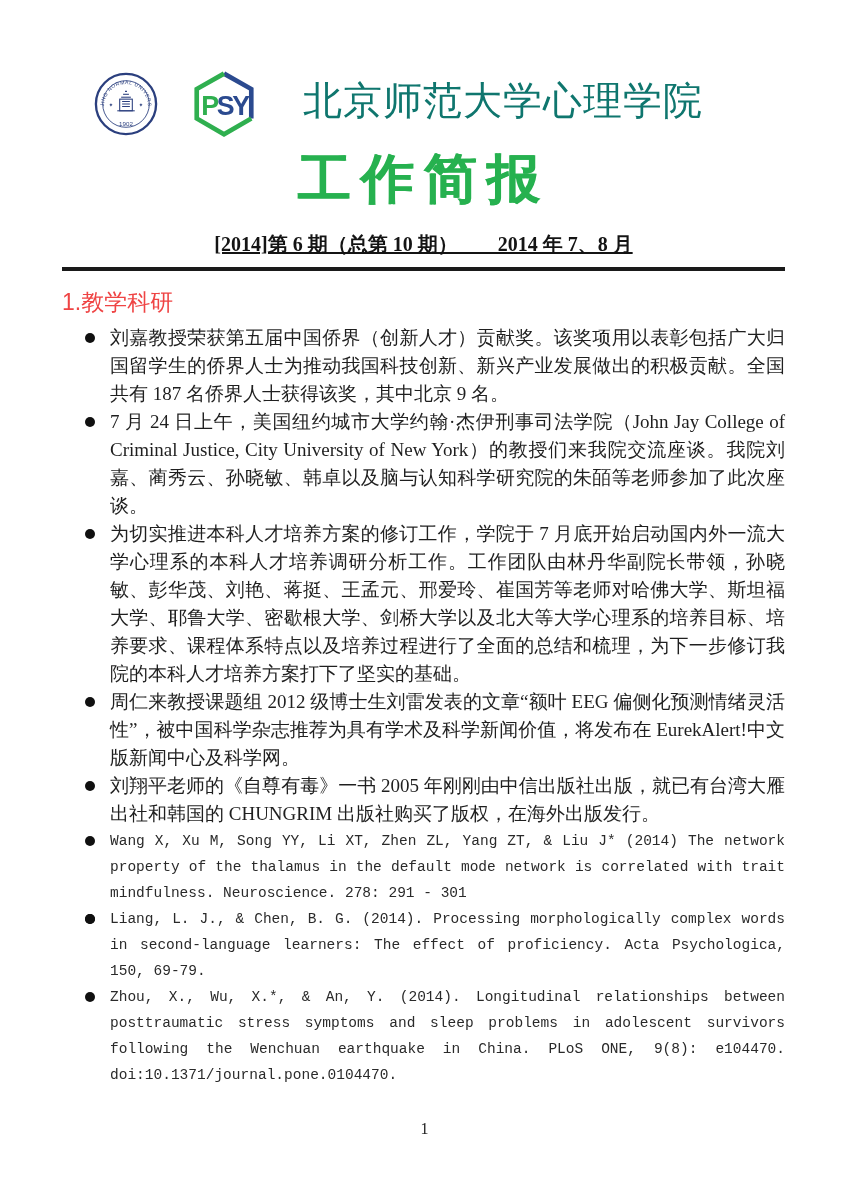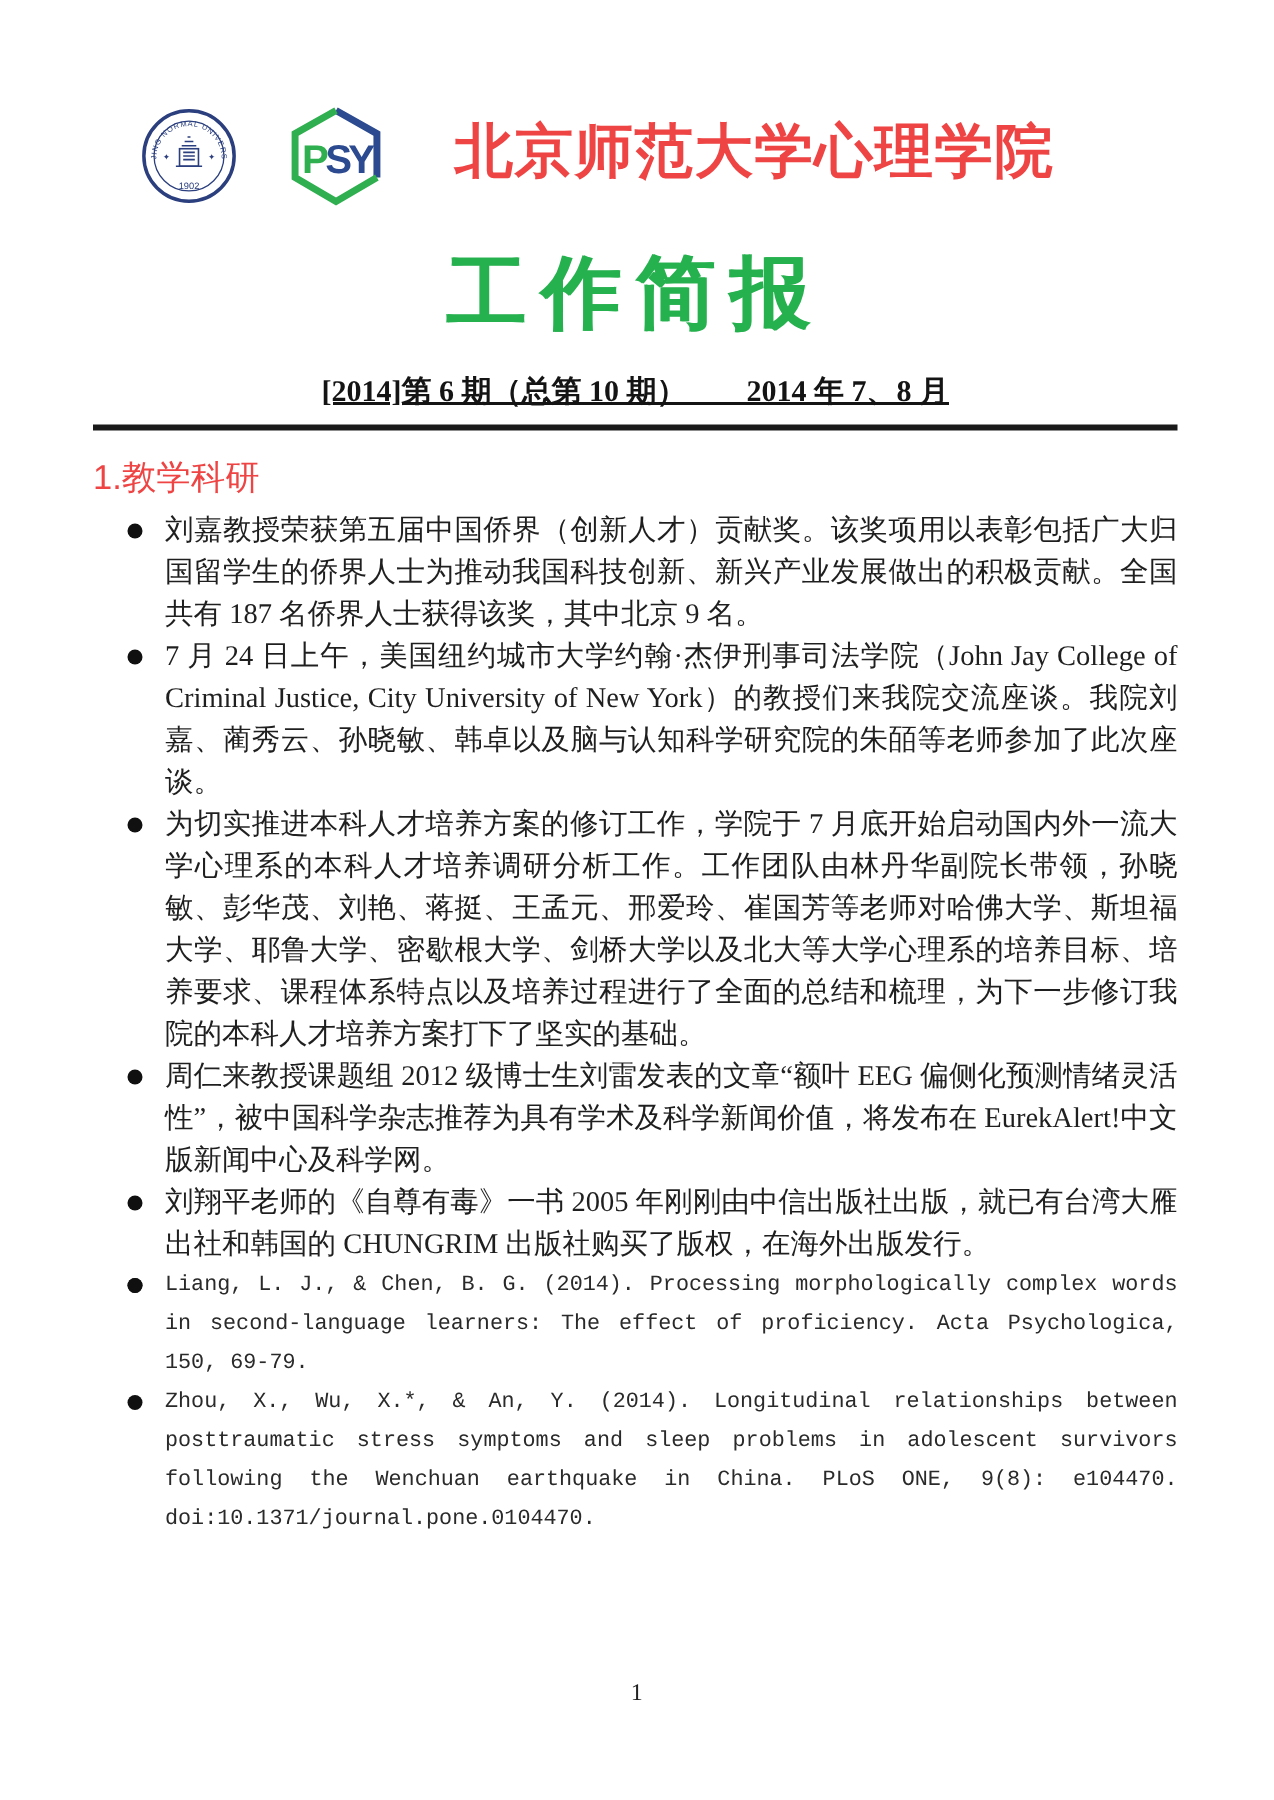--- a/index.html
+++ b/index.html
@@ -17,27 +17,27 @@
   }
 
   
   .logo-row { display: flex; align-items: center; height: 72px; }
   .seal-wrap  { width: 66px; height: 66px; margin-left: 31px; flex: none; }
   .psy-wrap   { width: 70px; height: 70px; margin-left: 30px; flex: none; }
   .seal-wrap svg, .psy-wrap svg { width: 100%; height: 100%; display: block; }
   .institution-title {
     margin: 0 0 6px 44px;
     font-size: 39px;
-    font-weight: bold;
-    color: #ef4444;
+    font-weight: normal;
+    color: #0f766e;
     white-space: nowrap;
     letter-spacing: 1px;
   }
   .bulletin-title {
-    margin: 20px 0 0;
+    margin: 4px 0 0;
     text-align: center;
     font-family: "Liberation Sans", "DejaVu Sans", sans-serif;
     font-weight: 900;
     font-size: 53px;
     letter-spacing: 10px;
     color: #26b14f;
     text-shadow: 1px 0 0 #26b14f;
   }
   .issue-line {
     margin-top: 15px;
@@ -164,20 +164,24 @@
       <li class="item zh">
         <span class="dot"></span>
         <span>周仁来教授课题组 2012 级博士生刘雷发表的文章“额叶 EEG 偏侧化预测情绪灵活性”，被中国科学杂志推荐为具有学术及科学新闻价值，将发布在 EurekAlert!中文版新闻中心及科学网。</span>
       </li>
       <li class="item zh">
         <span class="dot"></span>
         <span>刘翔平老师的《自尊有毒》一书 2005 年刚刚由中信出版社出版，就已有台湾大雁出社和韩国的 CHUNGRIM 出版社购买了版权，在海外出版发行。</span>
       </li>
       <li class="item en">
         <span class="dot"></span>
+        <span>Wang X, Xu M, Song YY, Li XT, Zhen ZL, Yang ZT, &amp; Liu J* (2014) The network property of the thalamus in the default mode network is correlated with trait mindfulness. Neuroscience. 278: 291 - 301</span>
+      </li>
+      <li class="item en">
+        <span class="dot"></span>
       </li>
       <li class="item en">
         <span class="dot"></span>
         <span>Liang, L. J., &amp; Chen, B. G. (2014). Processing morphologically complex words in second-language learners: The effect of proficiency. Acta Psychologica, 150, 69-79.</span>
       </li>
       <li class="item en">
         <span class="dot"></span>
         <span>Zhou, X., Wu, X.*, &amp; An, Y. (2014). Longitudinal relationships between posttraumatic stress symptoms and sleep problems in adolescent survivors following the Wenchuan earthquake in China. PLoS ONE, 9(8): e104470. doi:10.1371/journal.pone.0104470.</span>
       </li>
     </ul>

